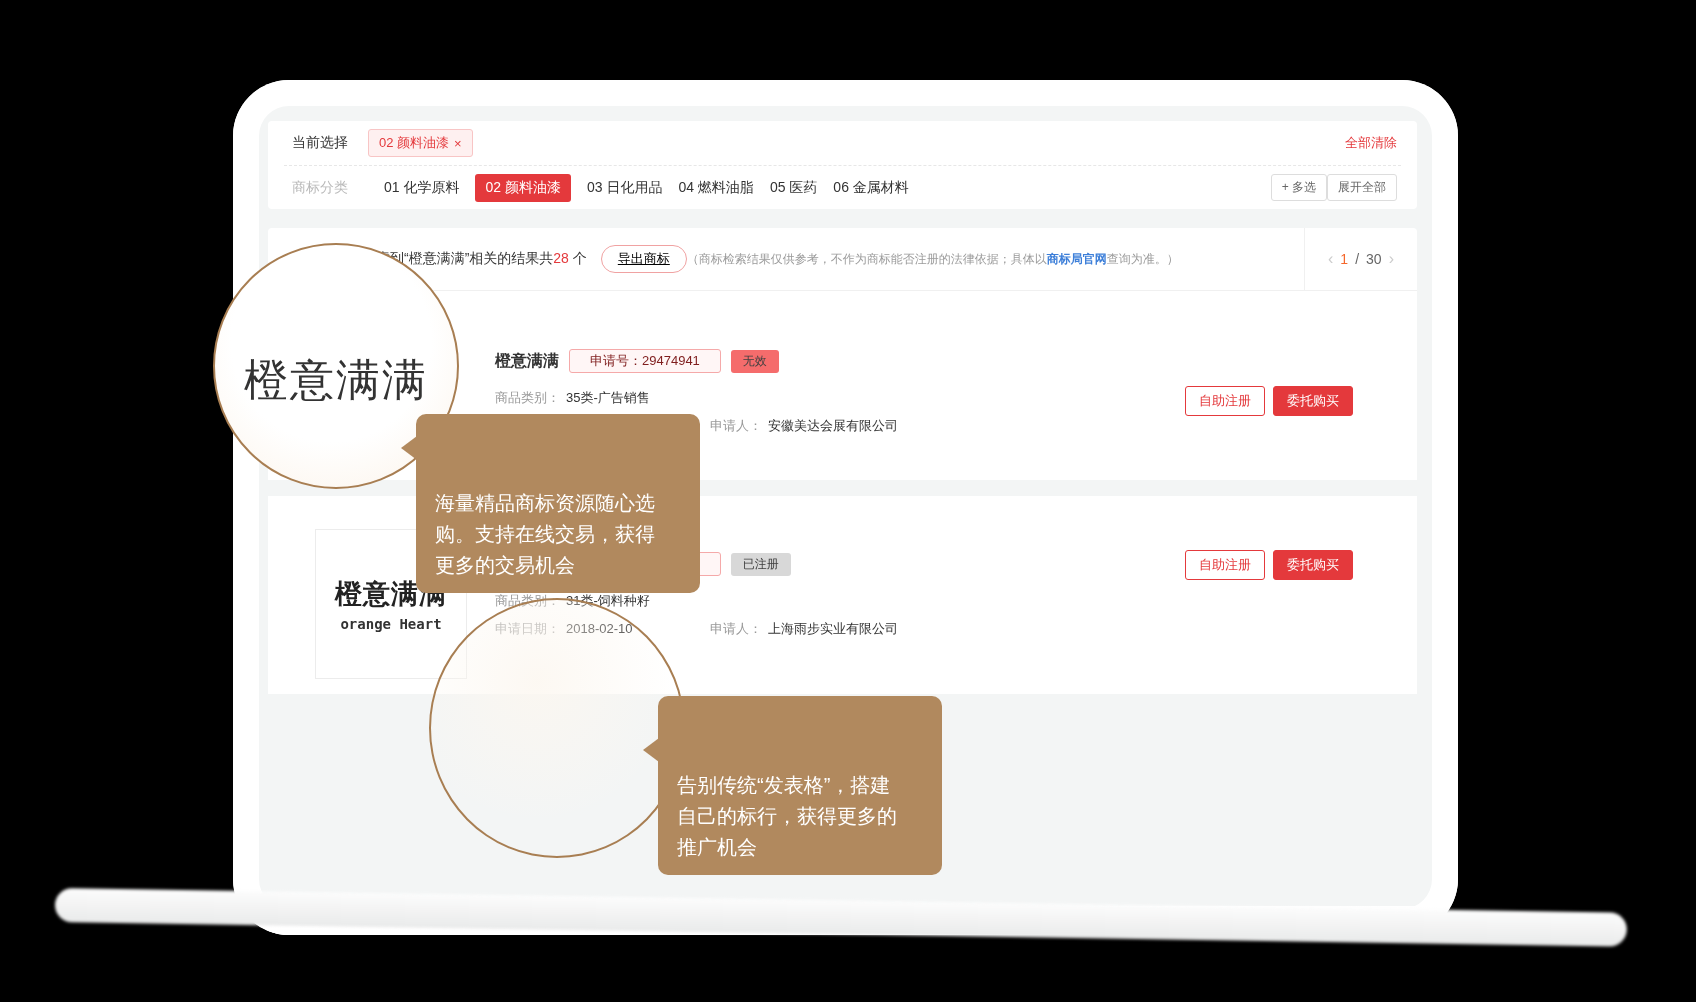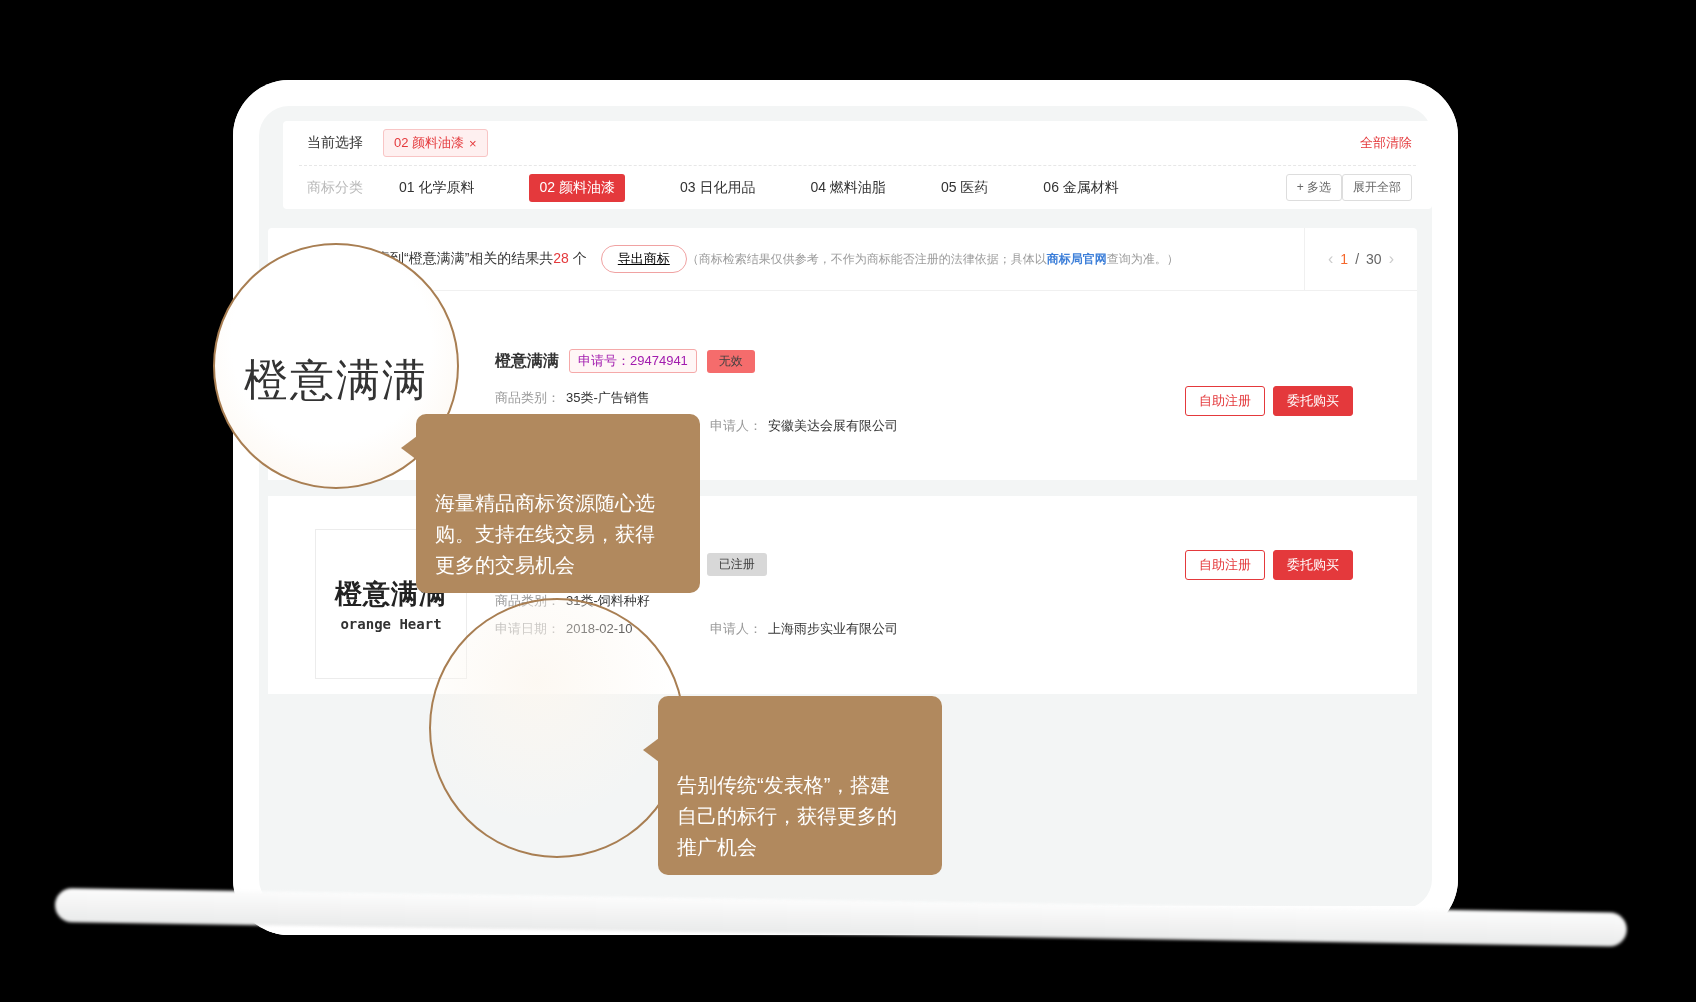--- a/index.html
+++ b/index.html
@@ -20,21 +20,21 @@
   .card1{left:268px;top:121px;width:1149px;height:88px;border-radius:4px;}
   .frow{display:flex;align-items:center;height:44px;padding:0 20px 0 24px;font-size:14px;}
   .frow-b{height:43px;}
   .dashed{border-top:1px dashed #e7e7e7;margin:0 16px;}
   .sel-label{color:#333;}
   .tag{margin-left:20px;background:#fef0f0;border:1px solid #f8c5c5;color:#e4393c;
        font-size:13px;padding:4px 10px;border-radius:3px;display:inline-flex;align-items:center;gap:5px;}
   .tag .x{font-size:13px;}
   .clear-all{margin-left:auto;color:#e4393c;font-size:13px;cursor:pointer;}
   .cat-label{color:#b9b9b9;}
-  .cats{display:flex;align-items:center;gap:55px;margin-left:36px;}
+  .cats{display:flex;align-items:center;gap:16px;margin-left:36px;}
   .cat{color:#333;cursor:pointer;white-space:nowrap;}
   .cat.active{background:#e4393c;color:#fff;padding:5px 10px;border-radius:3px;}
   .right-btns{margin-left:auto;display:flex;gap:0;}
   .gbtn{border:1px solid #ddd;color:#666;font-size:12px;padding:4px 10px;border-radius:3px;
         background:#fff;cursor:pointer;white-space:nowrap;}
 
   
   .blockA{left:268px;top:228px;width:1149px;height:252px;border-radius:4px 4px 0 0;}
   .blockB{left:268px;top:496px;width:1149px;height:198px;}
   .blockC{left:268px;top:708px;width:1149px;height:217px;border-radius:0 0 4px 4px;}
@@ -51,22 +51,22 @@
   .pg-cur{color:#f5672c;}
   .pg-tot,.pg-sep{color:#666;}
 
   .rowc{position:relative;}
   .details{padding-left:227px;}
   .r1 .details{padding-top:58px;}
   .r2 .details{padding-top:56px;}
   .r3 .details{padding-top:60px;}
   .titleline{display:flex;align-items:center;gap:10px;margin-bottom:16px;}
   .tm-title{font-size:16px;font-weight:700;color:#333;}
-  .appno{border:1px solid #f5a9a9;background:#fff6f6;color:#a21caf;font-size:13px;
-         padding:2px 8px;border-radius:3px;white-space:nowrap;}
+  .appno{border:1px solid #f5a9a9;background:#fff6f6;color:#7f1d1d;font-size:13px;
+         padding:2px 20px;border-radius:3px;white-space:nowrap;}
   .status{font-size:12px;color:#404040;padding:3px 12px;border-radius:3px;white-space:nowrap;}
   .st-invalid{background:#f56c6c;}
   .st-reg{background:#d8d8d8;}
   .line{display:flex;margin-bottom:10px;font-size:13px;line-height:18px;}
   .field{width:215px;display:flex;}
   .field.auto{width:auto;}
   .flabel{color:#999;}
   .fval{color:#333;margin-left:6px;}
   .logo-box{position:absolute;left:47px;width:150px;height:148px;background:#fff;
             border:1px solid #ececec;display:flex;flex-direction:column;
@@ -100,21 +100,21 @@
   .tt1 .arrow{top:22px;}
   .tt2 .arrow{top:42px;}
 </style>
 </head>
 <body>
 
 <div class="stage">
 
   <div class="screen">
 
-    <div class="card card1" style="left:50px;top:41px;">
+    <div class="card card1" style="left:35px;top:41px;">
       <div class="frow">
         <span class="sel-label">当前选择</span>
         <span class="tag">
           <span>02 颜料油漆</span>
           <span class="x">×</span>
         </span>
         <span class="clear-all">全部清除</span>
       </div>
       <div class="dashed"></div>
       <div class="frow frow-b">

